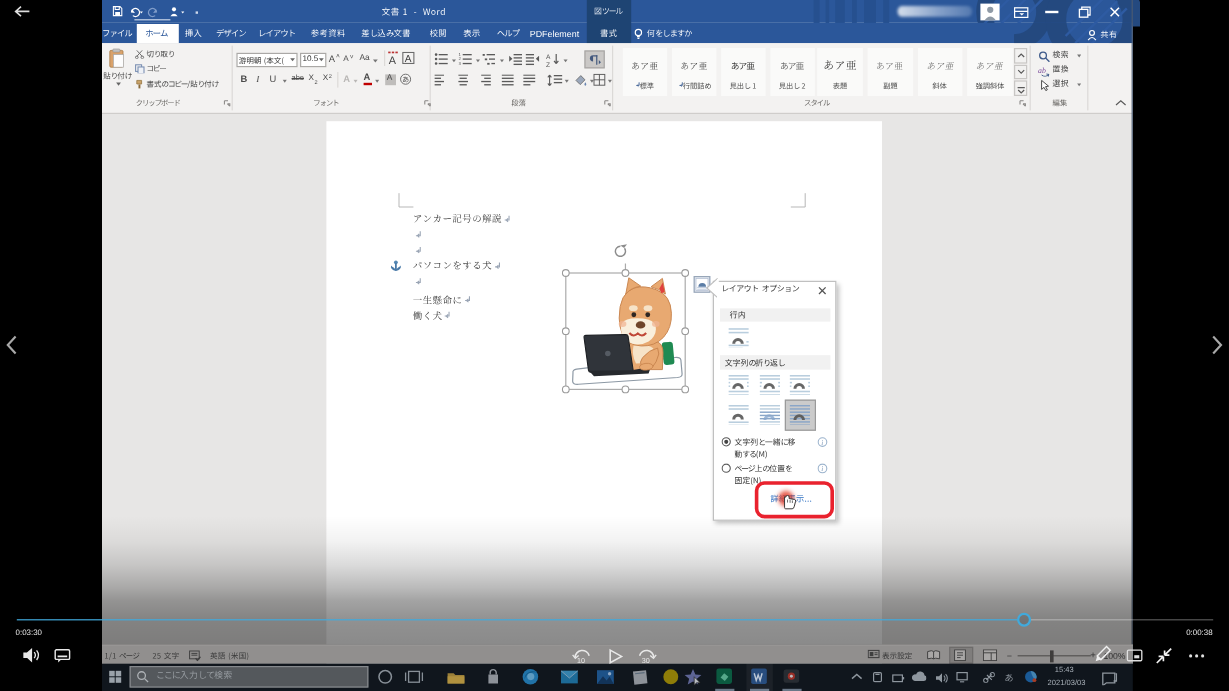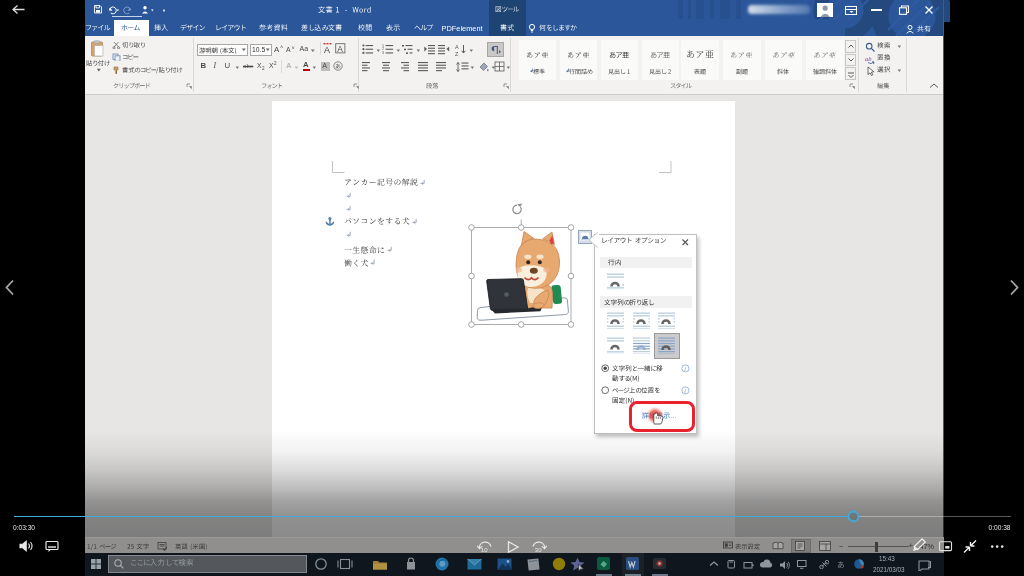--- a/index.html
+++ b/index.html
@@ -1099,21 +1099,21 @@
     <svg style="position:absolute;left:819px;top:541px;" width="12" height="10" viewBox="0 0 12 10">
       <g stroke="#3f3f3f" fill="#a8a6a5" stroke-width="0.8">
         <rect x="0.5" y="0.5" width="11" height="9"></rect>
         <path d="M0.5 3 h11 M7 3 v6.5"></path>
       </g>
     </svg>
     <div style="position:absolute;left:839px;top:542px;font:400 7.5px 'Liberation Sans',sans-serif;color:#333;letter-spacing:0px;white-space:nowrap;">−</div>
     <div style="position:absolute;left:847.5px;top:546.3px;width:61px;height:1px;background:#555352;"></div>
     <div style="position:absolute;left:874.5px;top:542px;width:3.6px;height:9.5px;background:#3f3d3c;"></div>
     <div style="position:absolute;left:908.5px;top:541.3px;font:400 8px 'Liberation Sans',sans-serif;color:#333;letter-spacing:0px;white-space:nowrap;">+</div>
-    <div style="position:absolute;left:919.5px;top:542.3px;font:400 7.2px 'Liberation Sans',sans-serif;color:#2f2f2f;letter-spacing:0px;white-space:nowrap;">47%</div>
+    <div style="position:absolute;left:919.5px;top:542.3px;font:400 7.2px 'Liberation Sans',sans-serif;color:#2f2f2f;letter-spacing:0px;white-space:nowrap;">100%</div>
     <div style="position:absolute;left:85px;top:553px;width:859px;height:23px;background:#10161d;"></div>
     <svg style="position:absolute;left:88px;top:556px;" width="16" height="16" viewBox="0 0 16 16">
       <g fill="#9aa2aa">
         <rect x="3" y="3" width="4.6" height="4.6"></rect>
         <rect x="8.4" y="3" width="4.6" height="4.6"></rect>
         <rect x="3" y="8.4" width="4.6" height="4.6"></rect>
         <rect x="8.4" y="8.4" width="4.6" height="4.6"></rect>
       </g>
     </svg>
     <div style="position:absolute;left:107.5px;top:554.5px;width:199px;height:18px;background:#54585c;border:1px solid #85898d;"></div>

